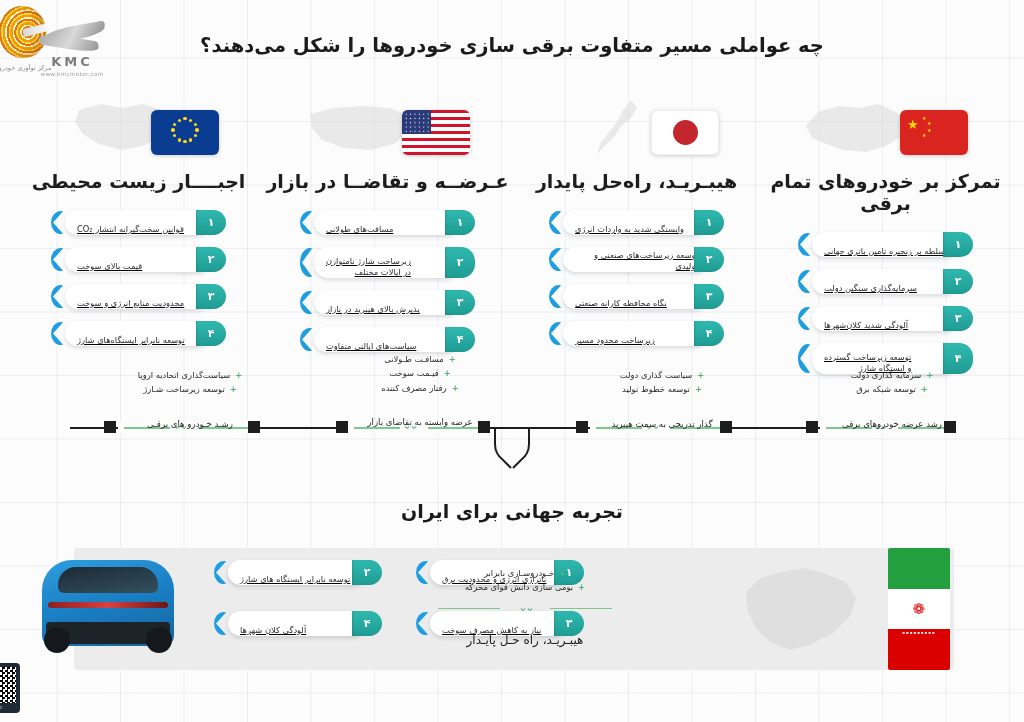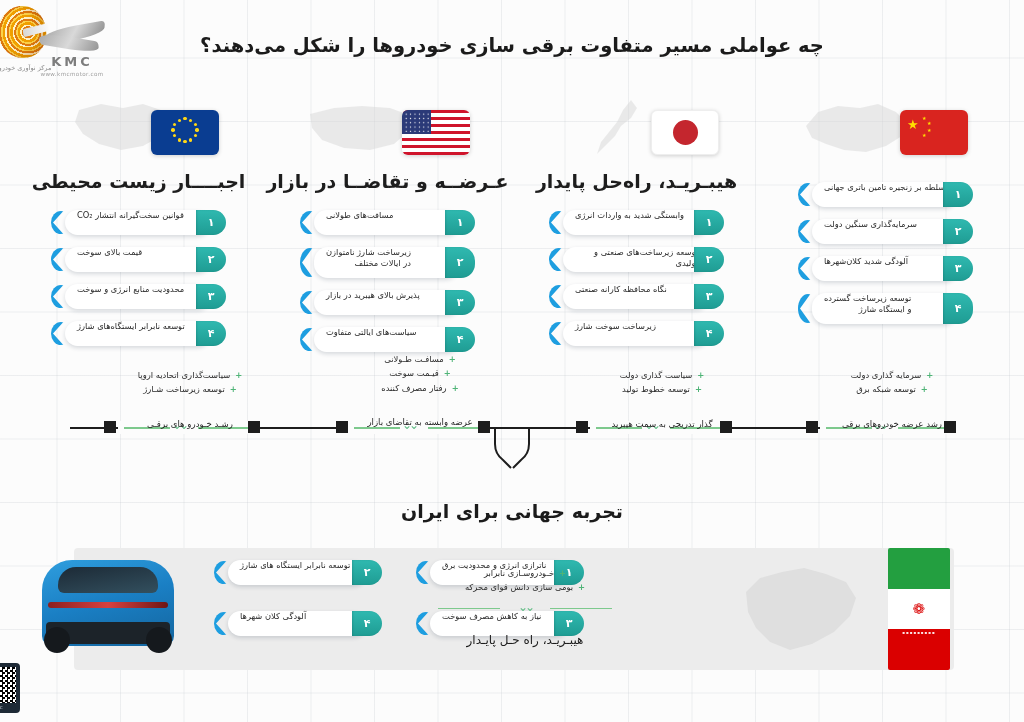--- a/index.html
+++ b/index.html
@@ -213,24 +213,25 @@
     justify-content: flex-end;
   }
   .pill.tall { height: 31px; }
   .pill-body {
     position: absolute;
     left: 14px; right: 16px; top: 0; bottom: 0;
     background: #ffffff;
     border-radius: 14px;
     box-shadow: 0 2px 4px rgba(20,40,60,.16);
     display: flex;
-    align-items: flex-start;
+    align-items: flex-end;
     justify-content: flex-end;
     padding-right: 10px;
     padding-left: 12px;
+    text-decoration: underline;
   }
   .pill-text {
     font-size: 8.3px;
     color: #2a2a2a;
     line-height: 1.35;
     text-align: right;
     white-space: pre-line;
   }
   .pill-num {
     position: absolute;
@@ -493,20 +494,21 @@
             </svg>
         </div>
         <div class="flag flag-cn">
           <span class="big">★</span>
           <span class="sm" style="top:6px;left:22px;">★</span>
           <span class="sm" style="top:11px;left:27px;">★</span>
           <span class="sm" style="top:18px;left:27px;">★</span>
           <span class="sm" style="top:23px;left:22px;">★</span>
         </div>
       </div>
+      <div class="col-head">تمرکز بر خودروهای تمام برقی</div>
       <div class="items">
         <div class="pill">
           <div class="pill-arc"></div>
           <div class="pill-body">
               <span class="pill-text">سلطه بر زنجیره تامین باتری جهانی</span>
             </div>
           <div class="pill-num">۱</div>
         </div>
         <div class="pill">
           <div class="pill-arc"></div>
@@ -563,21 +565,21 @@
         <div class="pill">
           <div class="pill-arc"></div>
           <div class="pill-body">
               <span class="pill-text">نگاه محافظه کارانه صنعتی</span>
             </div>
           <div class="pill-num">۳</div>
         </div>
         <div class="pill">
           <div class="pill-arc"></div>
           <div class="pill-body">
-              <span class="pill-text">زیرساخت سوخت شارژ</span>
+              <span class="pill-text">زیرساخت محدود مسیر</span>
             </div>
           <div class="pill-num">۴</div>
         </div>
       </div>
     </div>
 
     <div class="col col-us">
       <div class="flag-row">
         <div class="map-ghost">
           <svg viewBox="0 0 116 62">

